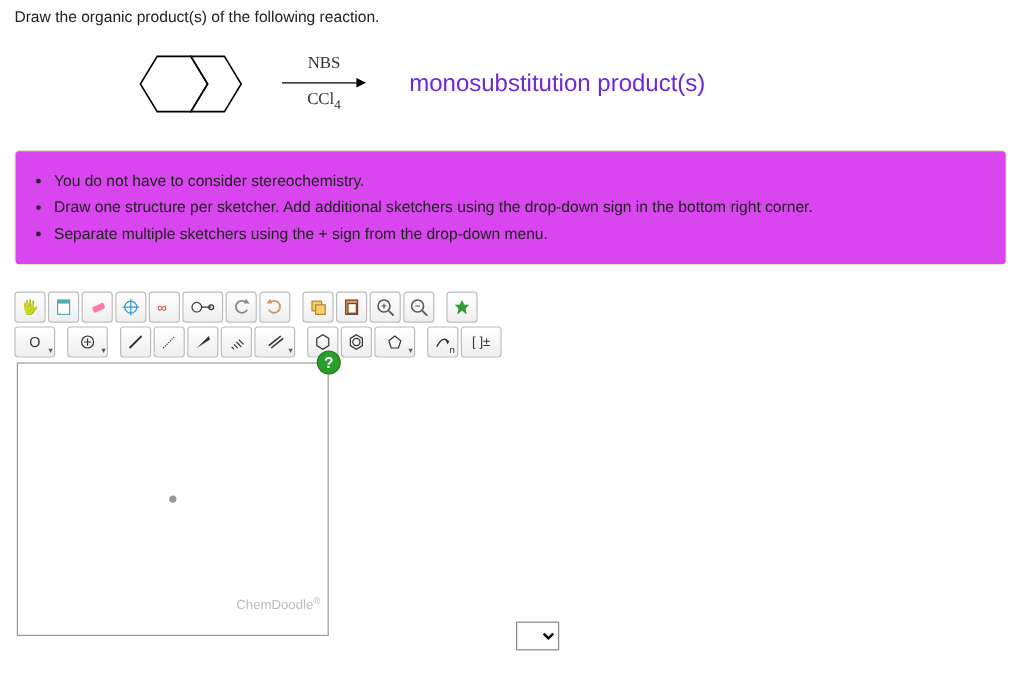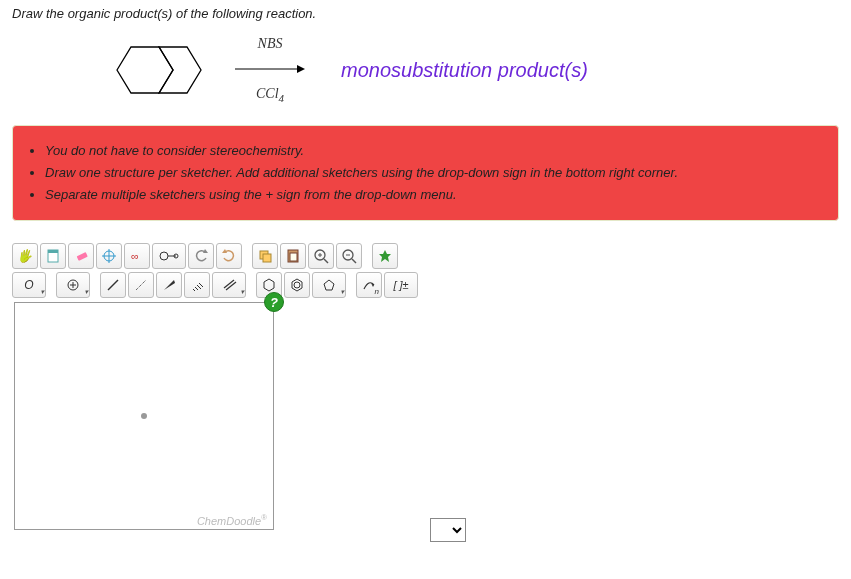--- a/index.html
+++ b/index.html
@@ -1,36 +1,36 @@
 <!DOCTYPE html>
 <html><head>
 <meta charset="utf-8">
 <style>
   * { box-sizing: border-box; }
   body { margin:0; padding:0; font-family: Verdana, Arial, sans-serif; font-size:13px; color:#333; background:#fff; width:851px; }
-  .wrap { padding: 6px 12px 20px 12px; font-style: italic; }
+  .wrap { padding: 6px 12px 20px 12px; }
   .qtext { font-size:13px; color:#222; margin:0 0 14px 0; }
   .reaction-row { display:flex; align-items:center; gap:18px; margin-left:85px; margin-bottom:20px; }
   .molecule-slot { width:120px; height:70px; display:flex; align-items:center; justify-content:center; }
-  .arrow-block { display:flex; flex-direction:column; align-items:center; gap:12px;justify-content:center; }
+  .arrow-block { display:flex; flex-direction:column; align-items:center; gap:2px;justify-content:center; }
   .arrow-top { font-size:14px; font-family: "Times New Roman", serif; }
   .arrow-line { width:70px; height:10px; display:flex; align-items:center; }
   .arrow-bot { font-size:14px; font-family: "Times New Roman", serif; }
   .product-text { font-size:20px; font-family: Arial, sans-serif; color:#6d28d9; margin-left:18px; }
-  .hint-box { border:1px solid #e4e8c8; background:#ef4444; border-radius:4px; padding:14px 18px 14px 10px; margin-bottom:22px; }
+  .hint-box { border:1px solid #e4e8c8; background:#d946ef; border-radius:4px; padding:14px 18px 14px 10px; margin-bottom:22px; }
   .hint-box ul { margin:0; padding-left:22px; }
   .hint-box li { font-size:13px; line-height:1.7; color:#222; }
   .toolbar-row { display:flex; gap:2px; margin-bottom:3px; }
   .tbtn { width:26px; height:26px; border:1px solid #bcbcbc; background:linear-gradient(#fff,#eee); border-radius:3px; display:flex; align-items:center; justify-content:center; font-size:12px; cursor:pointer; color:#333; position:relative; }
   .tbtn.wide { width:34px; }
   .tbtn .dd { position:absolute; right:1px; bottom:1px; font-size:7px; color:#555; }
   .tbtn svg { pointer-events:none; }
   .canvas-area { position:relative; width:260px; height:228px; border:1px solid #999; margin-top:4px; margin-left:2px; background:#fff; }
   .help-badge { position:absolute; top:-11px; right:-11px; width:20px; height:20px; border-radius:50%; background:#2a9e2a; color:#fff; display:flex; align-items:center; justify-content:center; font-weight:bold; font-size:13px; cursor:pointer; border:1px solid #1f7a1f; }
-  .cd-watermark { position:absolute; right:6px; bottom:3px; font-size:11px; color:#bcbcbc; font-family: Arial, sans-serif; }
+  .cd-watermark { position:absolute; right:6px; bottom:19px; font-size:11px; color:#bcbcbc; font-family: Arial, sans-serif; }
   .center-dot { position:absolute; left:50%; top:50%; width:6px; height:6px; background:#999; border-radius:50%; transform:translate(-50%,-50%); }
   .bottom-select { position:absolute; left:430px; top:518px; }
   .bottom-select select { width:36px; height:24px; border:1px solid #888; background:#fff; }
   sub { font-size:11px; }
 </style>
 </head>
 <body>
 
 <div class="wrap">
   <p class="qtext">Draw the organic product(s) of the following reaction.</p>

